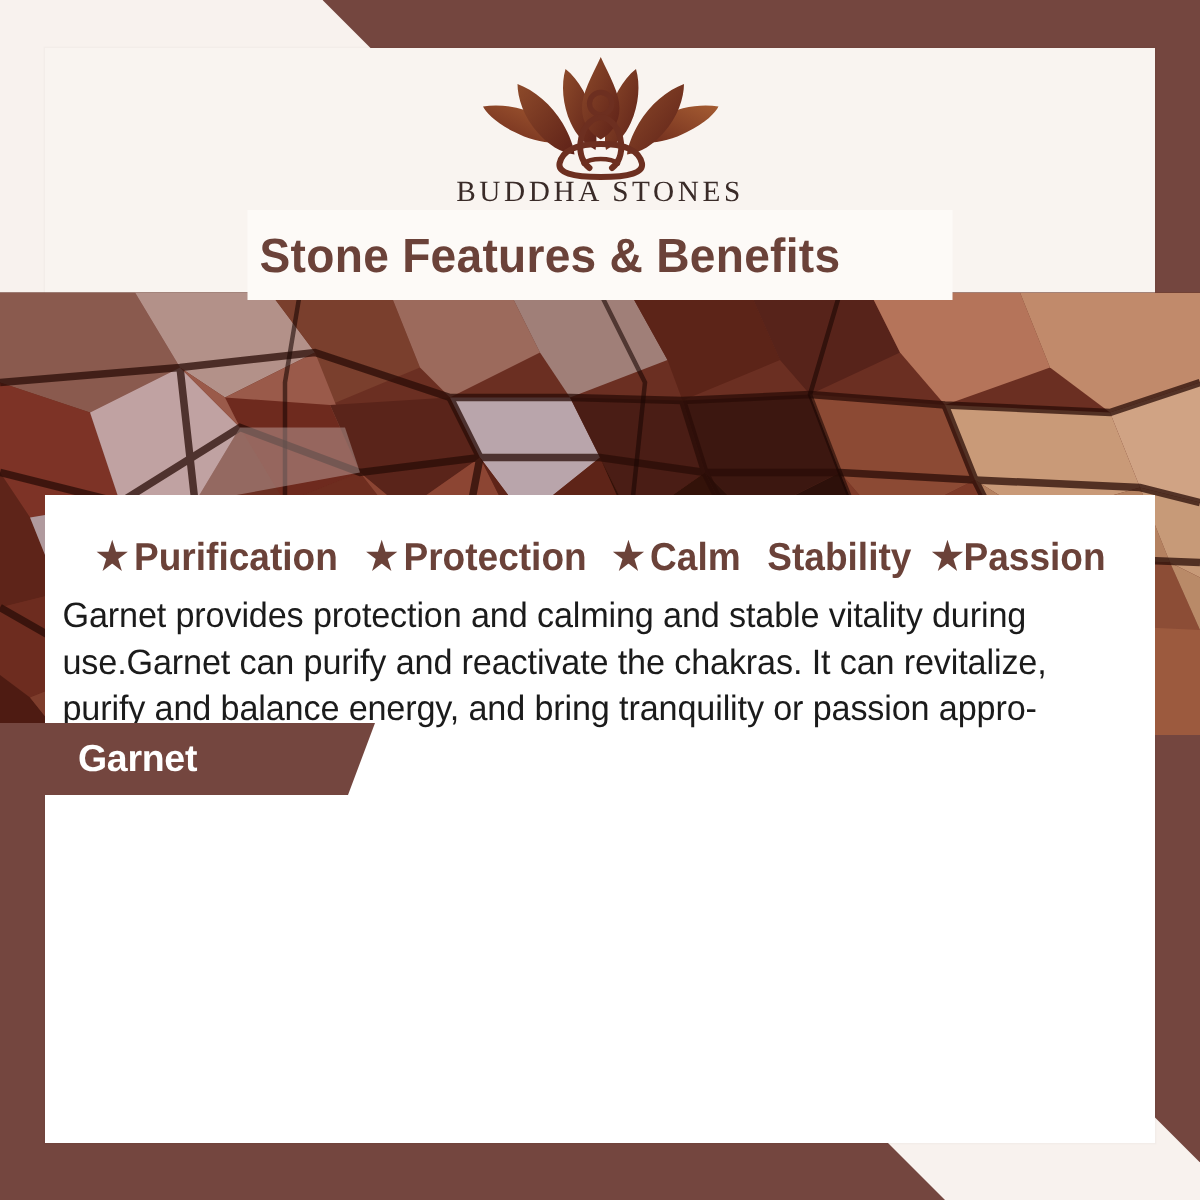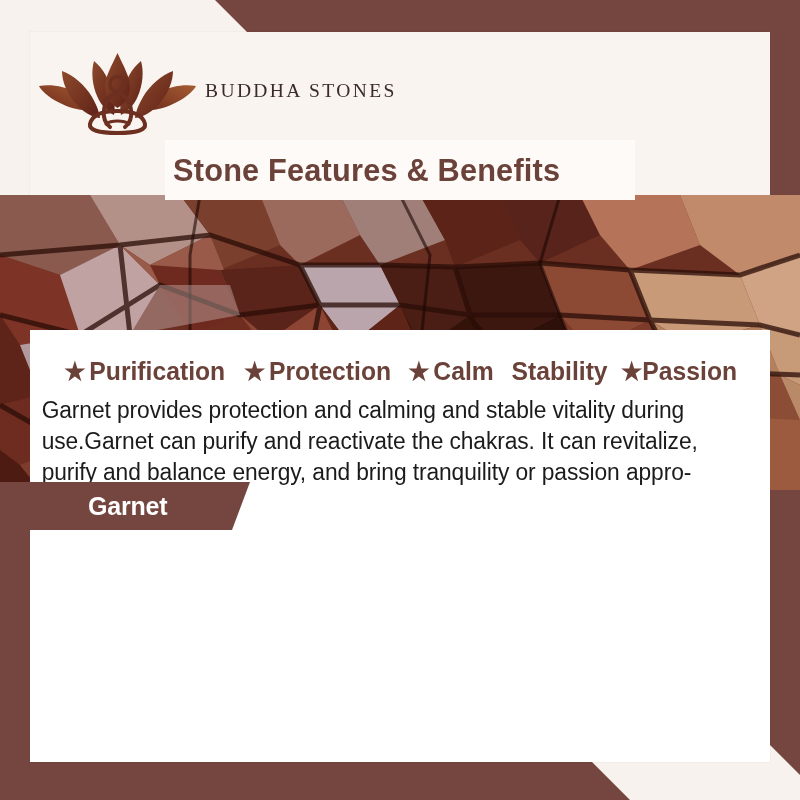--- a/index.html
+++ b/index.html
@@ -65,21 +65,21 @@
     box-shadow: 0 0 0 1px rgba(0,0,0,0.02);
   }
 
   
   .logo-wrap {
     position: absolute;
     left: 0; right: 0;
     top: 0;
     height: 118px;
     display: flex;
-    flex-direction: row;
+    flex-direction: column;
     align-items: center;
     justify-content: flex-start;
     padding-top: 2px;
   }
   .logo-mark {
     width: 175px;
     height: 88px;
     display: block;
   }
   .logo-text {
@@ -136,21 +136,21 @@
     -webkit-clip-path: polygon(0 0, 250px 0, 232px 48px, 0 48px);
     clip-path: polygon(0 0, 250px 0, 232px 48px, 0 48px);
     display: flex;
     align-items: center;
     z-index: 3;
   }
   .stone-label-text {
     color: #ffffff;
     font-size: 25px;
     font-weight: bold;
-    padding-left: 88px;
+    padding-left: 52px;
     letter-spacing: -0.2px;
   }
 
   
   .content {
     position: absolute;
     left: 0;
     top: 298px;
     right: 0;
     bottom: 0;

